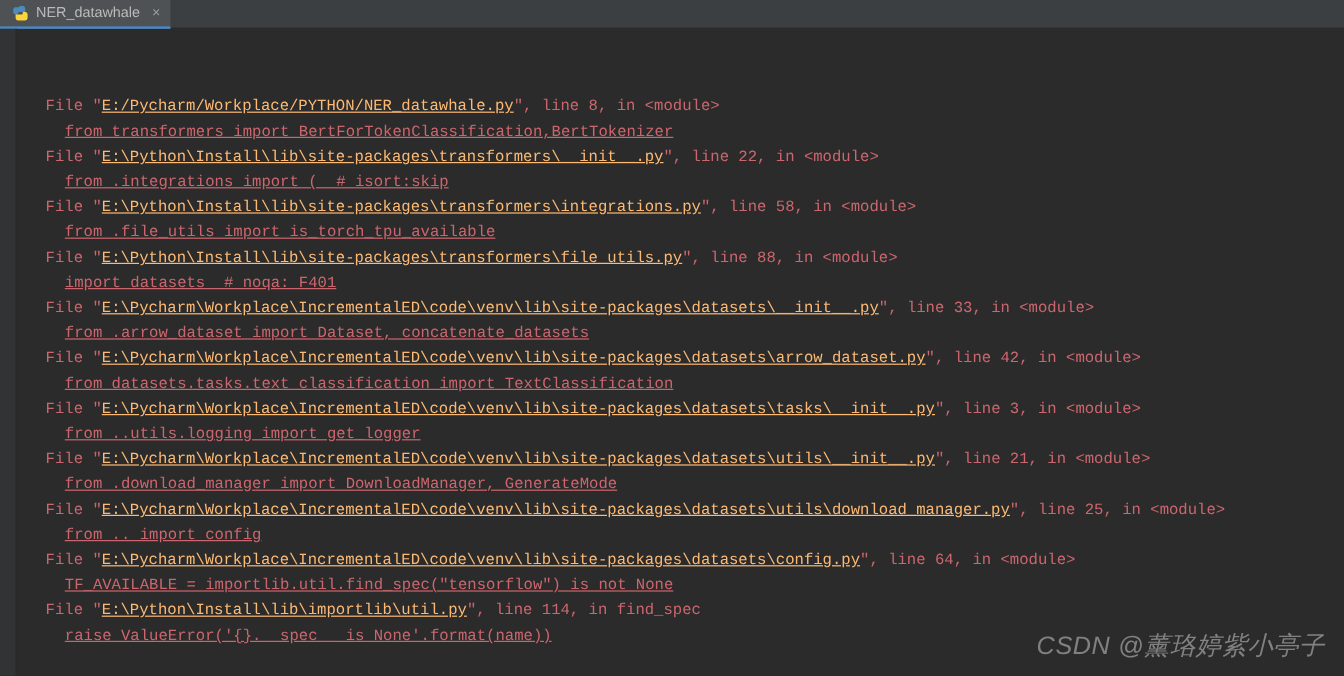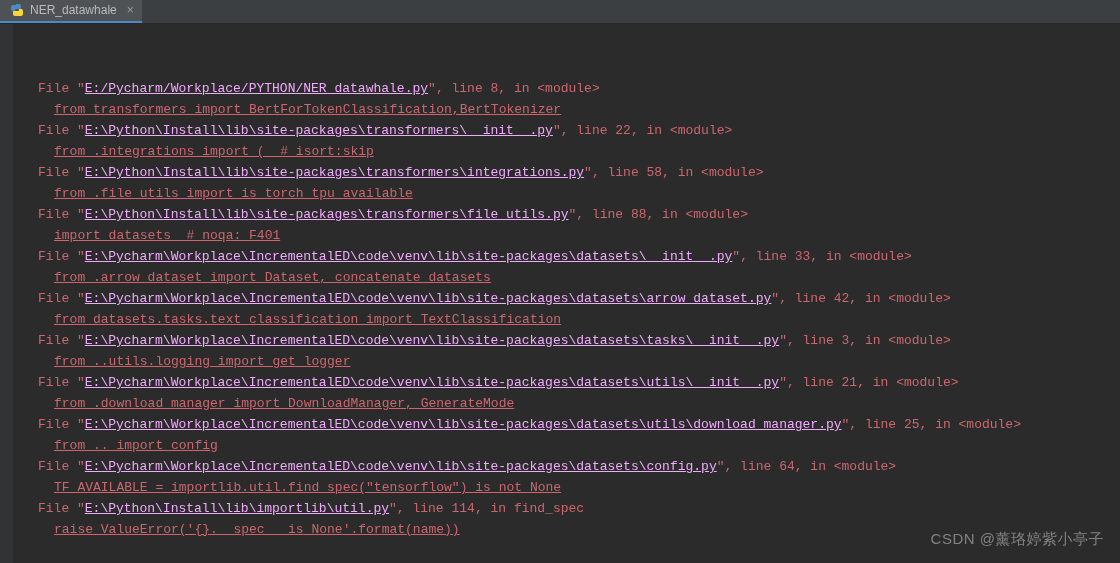--- a/index.html
+++ b/index.html
@@ -10,21 +10,21 @@
     line-height: 21px;
     color: #bbbbbb;
     width: 1120px;
     height: 563px;
     overflow: hidden;
   }
   .tabbar {
     background: #3c3f41;
     height: 24px;
     display: flex;
-    align-items: flex-end;
+    align-items: center;
     border-bottom: 1px solid #282828;
   }
   .tab {
     display: flex;
     align-items: center;
     padding: 0 8px 0 10px;
     background: #4e5254;
     color: #bbbbbb;
     font-family: sans-serif;
     font-size: 12px;
@@ -48,31 +48,32 @@
     width: 14px;
     background: #313335;
     border-right: 1px solid #282828;
   }
   .console {
     padding: 12px 0 0 22px;
     white-space: pre;
     position: relative;
   }
   .redish { color: #cc666e; }
-  .link { color: #f0abfc; text-decoration: underline; }
+  .link { color: #fdba74; text-decoration: underline; }
   .ind1 { padding-left: 16px; }
   .ind2 { padding-left: 32px; text-decoration: underline; }
   .watermark {
     position: absolute;
     right: 16px;
     bottom: 14px;
     color: rgba(200,200,200,0.55);
     font-family: sans-serif;
-    font-size: 15px;
+    font-size: 21px;
     letter-spacing: 0.5px;
+    font-style: italic;
   }
 </style>
 </head>
 <body>
 
 <div class="tabbar">
   <div class="tab">
     <span class="py-icon">
       <svg width="14" height="14" viewBox="0 0 14 14">
         <path d="M6 1h3a2 2 0 0 1 2 2v3H6a1 1 0 0 0-1 1v1H3a2 2 0 0 1-2-2V4a2 2 0 0 1 2-2h3z" fill="#4b8bbe"></path>

